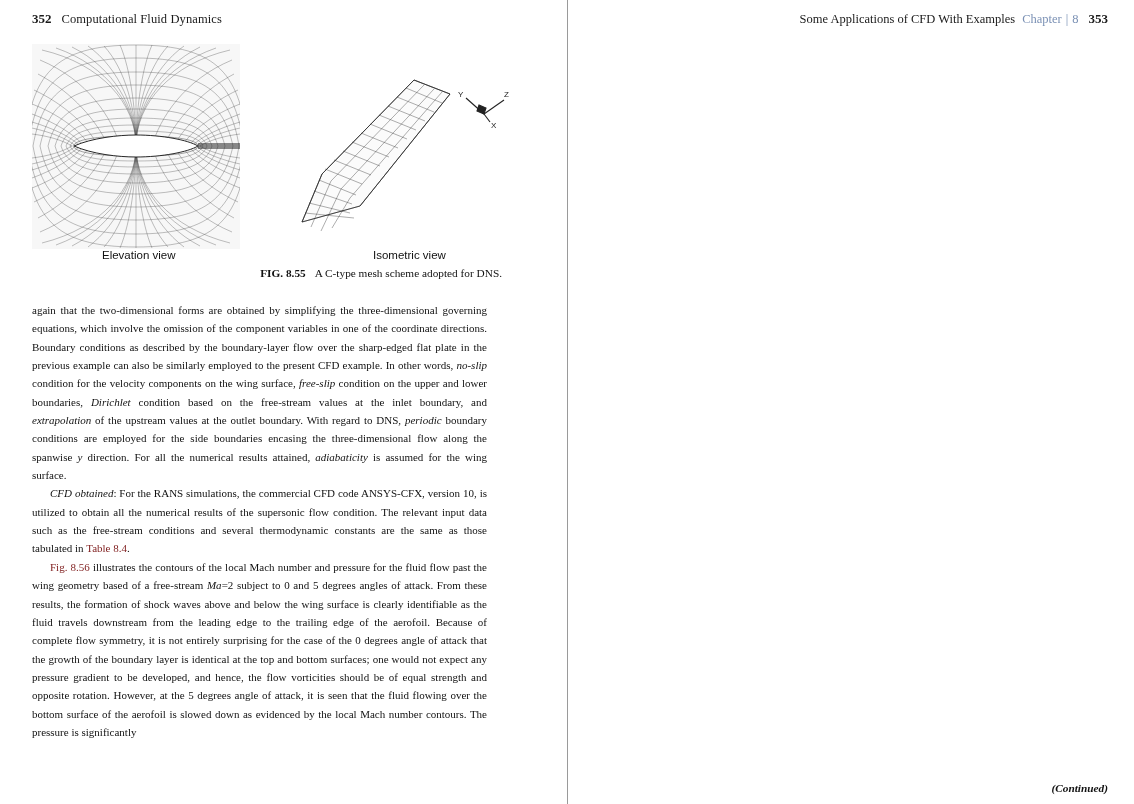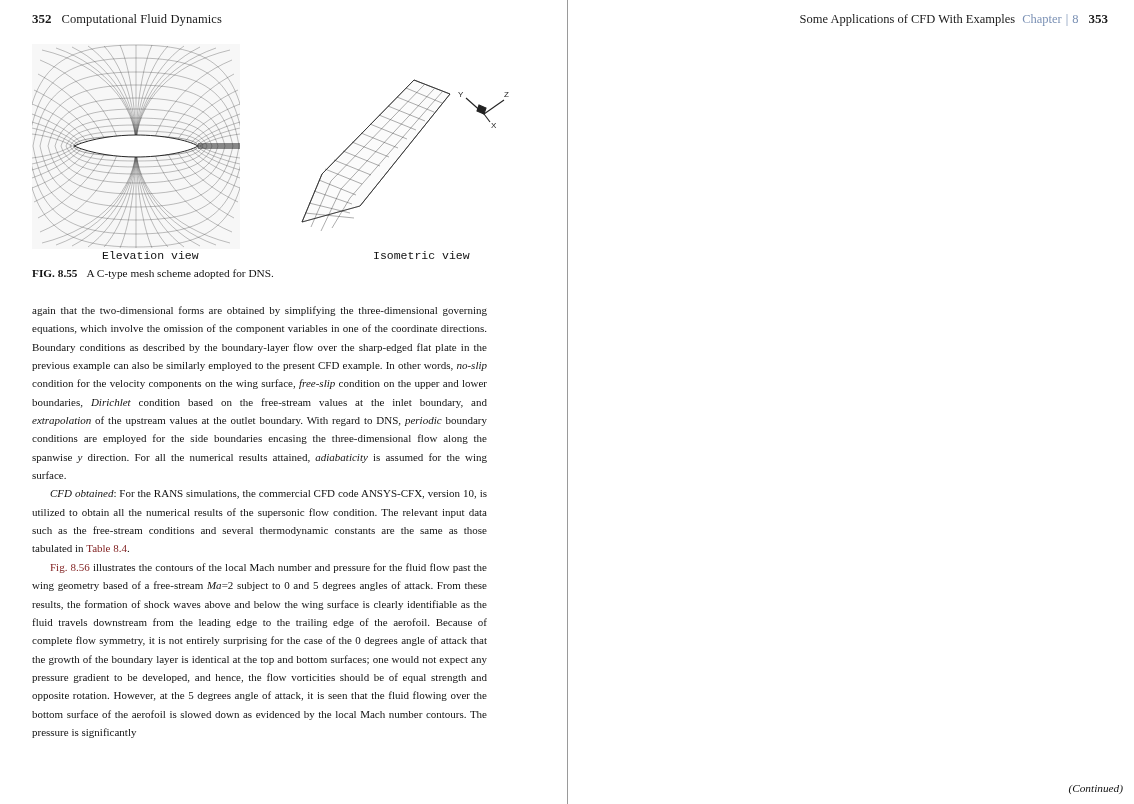--- a/index.html
+++ b/index.html
@@ -29,27 +29,27 @@
   .body-col{position:absolute;font-size:11px;line-height:18.35px;color:#111;text-align:justify;}
   .body-col p{margin:0;text-indent:0;}
   .body-col p + p{text-indent:18px;}
   .ital{font-style:italic;}
   .xref{color:#7f1d1d;}
 
   
   .figcap{position:absolute;font-size:11.3px;line-height:15px;color:#111;text-align:left;}
   .figcap .lbl{font-weight:bold;}
   .figcap .gap{display:inline-block;width:9px;}
-  .continued{position:absolute;right:11px;font-style:italic;font-size:11.3px;color:#111;}
+  .continued{position:absolute;right:26px;font-style:italic;font-size:11.3px;color:#111;font-weight:bold;}
 
   
   .fig55{position:absolute;left:32px;top:44px;width:442px;height:205px;}
   .mesh-elev{position:absolute;left:0;top:0;width:208px;height:205px;background:#f3f3f3;overflow:hidden;}
   .mesh-iso{position:absolute;left:232px;top:14px;width:210px;height:190px;overflow:hidden;}
-  .viewlabel{position:absolute;font-family:Liberation Mono, monospace;font-size:11.5px;color:#111;padding-left:8px;}
+  .viewlabel{position:absolute;font-family:Liberation Sans, sans-serif;font-size:11.5px;color:#111;padding-left:8px;}
   .axes-glyph{position:absolute;left:418px;top:40px;width:70px;height:48px;}
   svg{display:block;}
 </style>
 </head>
 <body>
 
 <div class="spread">
 
   <div class="gutter"></div>
 
@@ -191,21 +191,21 @@
           <text x="8" y="13" font-family="Liberation Sans, sans-serif" font-size="8" fill="#222">Y</text>
           <text x="54" y="13" font-family="Liberation Sans, sans-serif" font-size="8" fill="#222">Z</text>
           <text x="41" y="44" font-family="Liberation Sans, sans-serif" font-size="8" fill="#222">X</text>
         </svg>
       </div>
 
       <div class="viewlabel" style="left:62px;top:205px;">Elevation view</div>
       <div class="viewlabel" style="left:302px;top:205px;margin-left:31px;">Isometric view</div>
     </div>
 
-    <div class="figcap" style="left:32px;top:266px;width:470px;">
+    <div class="figcap" style="left:32px;top:266px;width:470px;text-align:right;">
       <span class="lbl">FIG. 8.55</span><span class="gap"></span><span>A C-type mesh scheme adopted for DNS.</span>
     </div>
 
     <div class="body-col" style="left:32px;top:301px;width:455px;">
       <p><span>again that the two-dimensional forms are obtained by simplifying the three-dimensional governing equations, which involve the omission of the component variables in one of the coordinate directions. Boundary conditions as described by the boundary-layer flow over the sharp-edged flat plate in the previous example can also be similarly employed to the present CFD example. In other words, </span><span class="ital">no-slip</span><span> condition for the velocity components on the wing surface, </span><span class="ital">free-slip</span><span> condition on the upper and lower boundaries, </span><span class="ital">Dirichlet</span><span> condition based on the free-stream values at the inlet boundary, and </span><span class="ital">extrapolation</span><span> of the upstream values at the outlet boundary. With regard to DNS, </span><span class="ital">periodic</span><span> boundary conditions are employed for the side boundaries encasing the three-dimensional flow along the spanwise </span><span class="ital">y</span><span> direction. For all the numerical results attained, </span><span class="ital">adiabaticity</span><span> is assumed for the wing surface.</span></p>
       <p><span class="ital">CFD obtained</span><span>: For the RANS simulations, the commercial CFD code ANSYS-CFX, version 10, is utilized to obtain all the numerical results of the supersonic flow condition. The relevant input data such as the free-stream conditions and several thermodynamic constants are the same as those tabulated in </span><span class="xref">Table 8.4</span><span>.</span></p>
       <p><span class="xref">Fig. 8.56</span><span> illustrates the contours of the local Mach number and pressure for the fluid flow past the wing geometry based of a free-stream </span><span class="ital">Ma</span><span>=2 subject to 0 and 5 degrees angles of attack. From these results, the formation of shock waves above and below the wing surface is clearly identifiable as the fluid travels downstream from the leading edge to the trailing edge of the aerofoil. Because of complete flow symmetry, it is not entirely surprising for the case of the 0 degrees angle of attack that the growth of the boundary layer is identical at the top and bottom surfaces; one would not expect any pressure gradient to be developed, and hence, the flow vorticities should be of equal strength and opposite rotation. However, at the 5 degrees angle of attack, it is seen that the fluid flowing over the bottom surface of the aerofoil is slowed down as evidenced by the local Mach number contours. The pressure is significantly</span></p>
     </div>
   </div>
 

